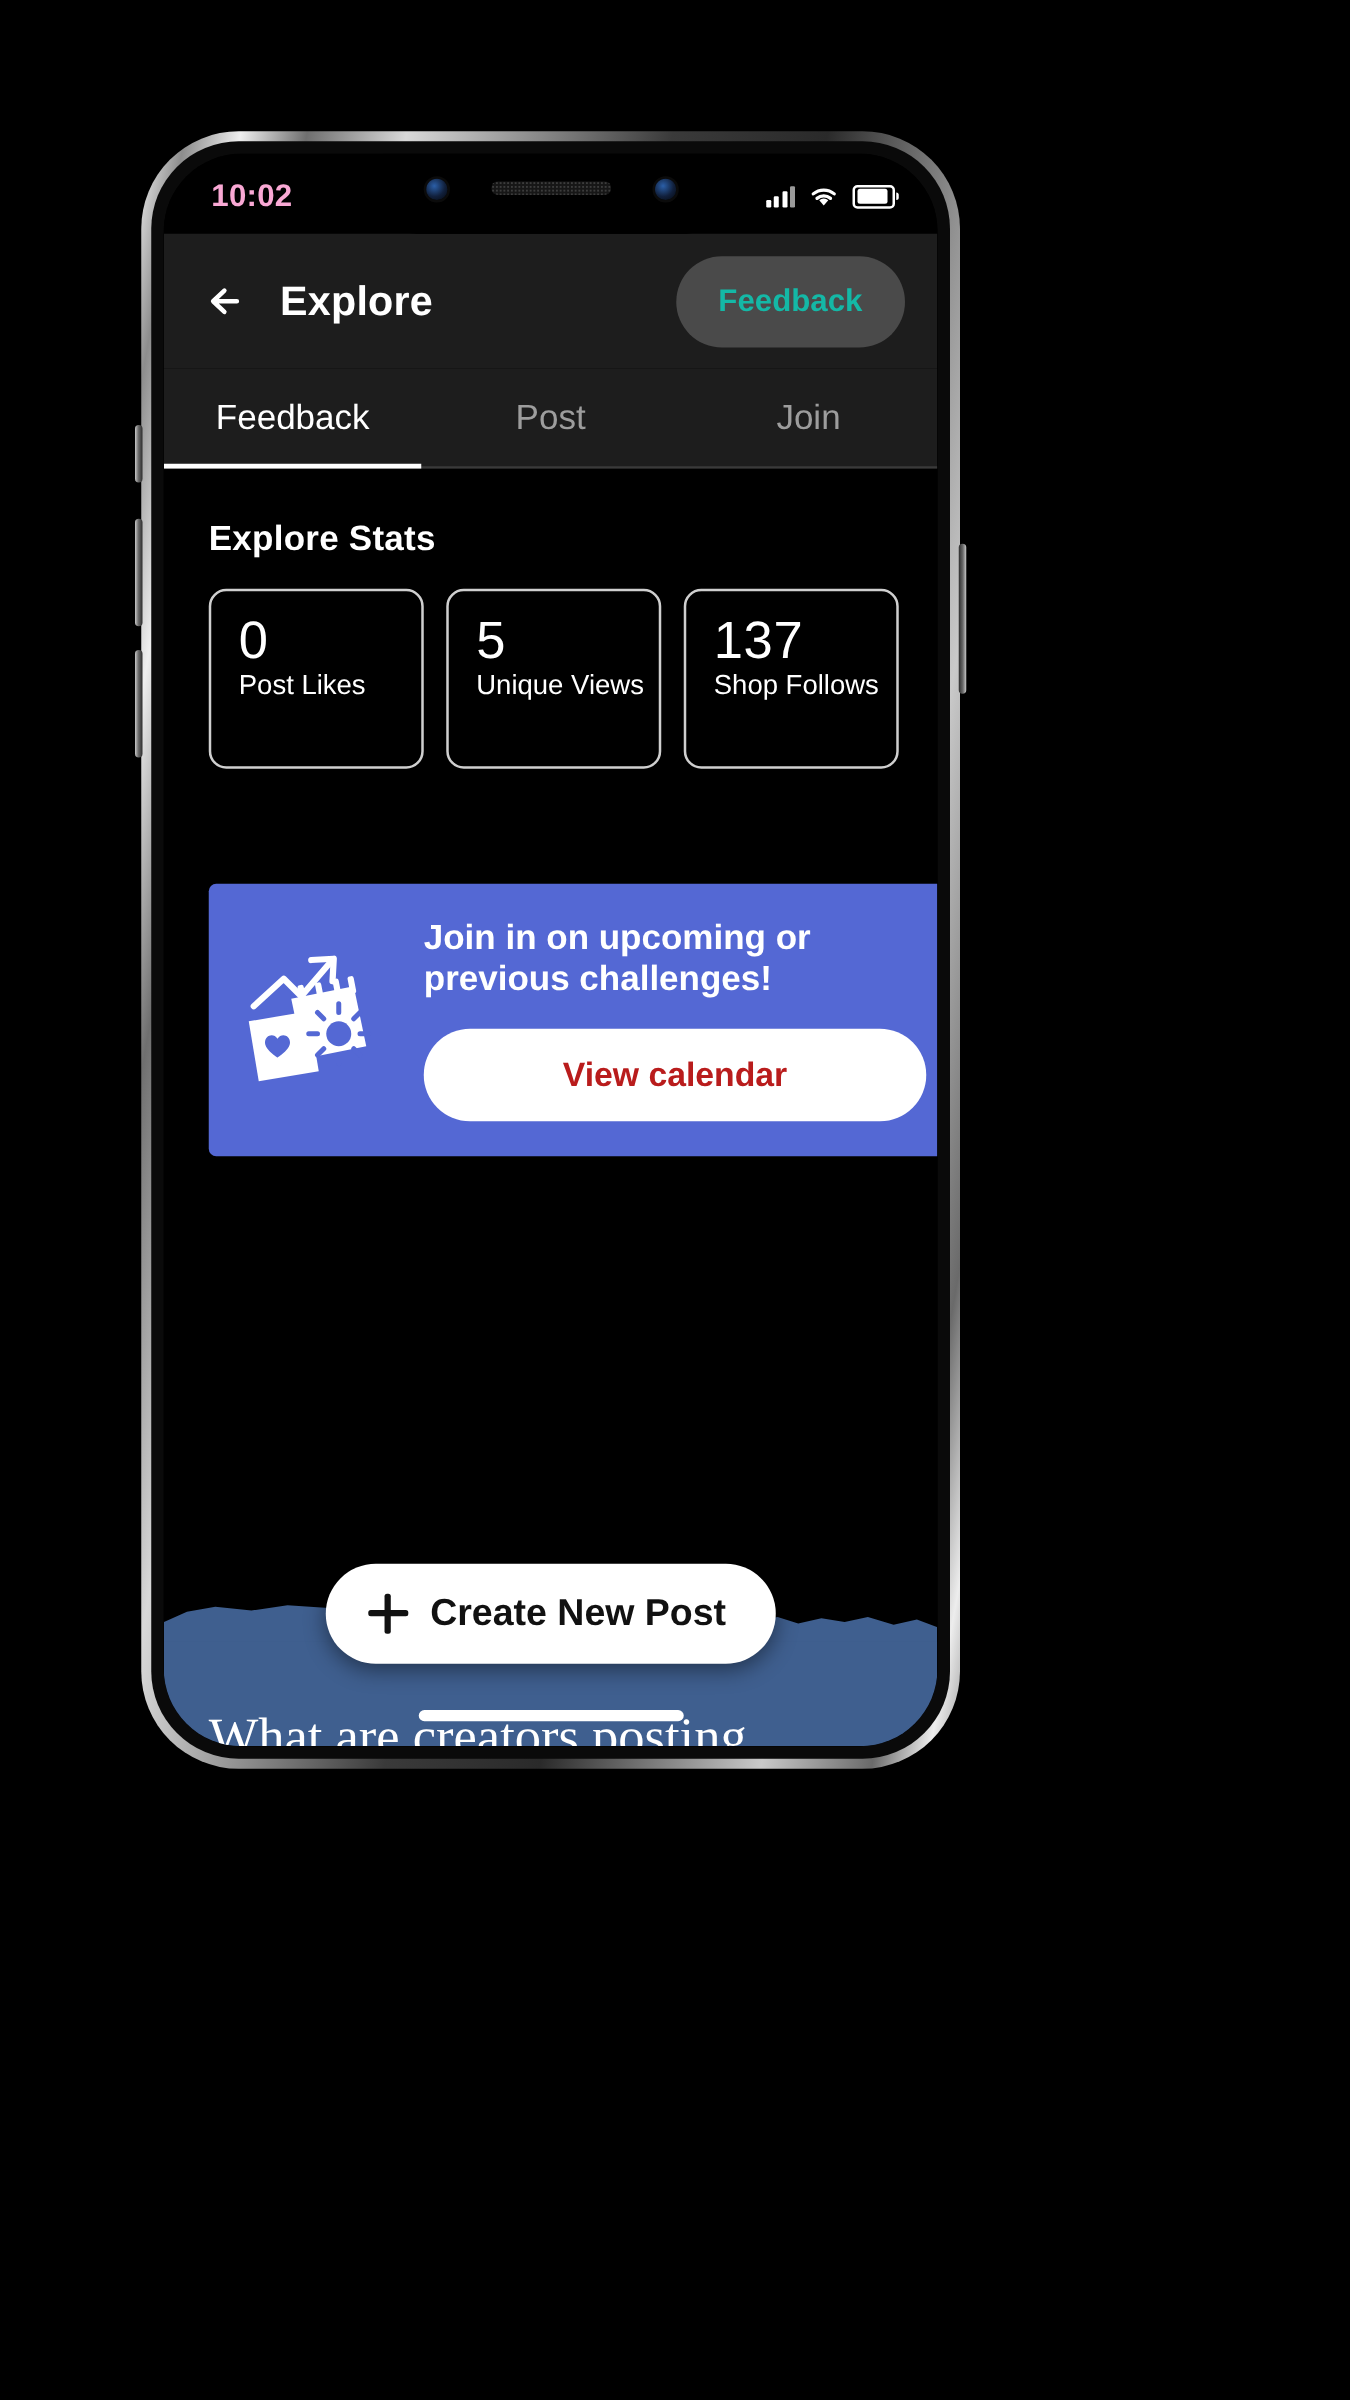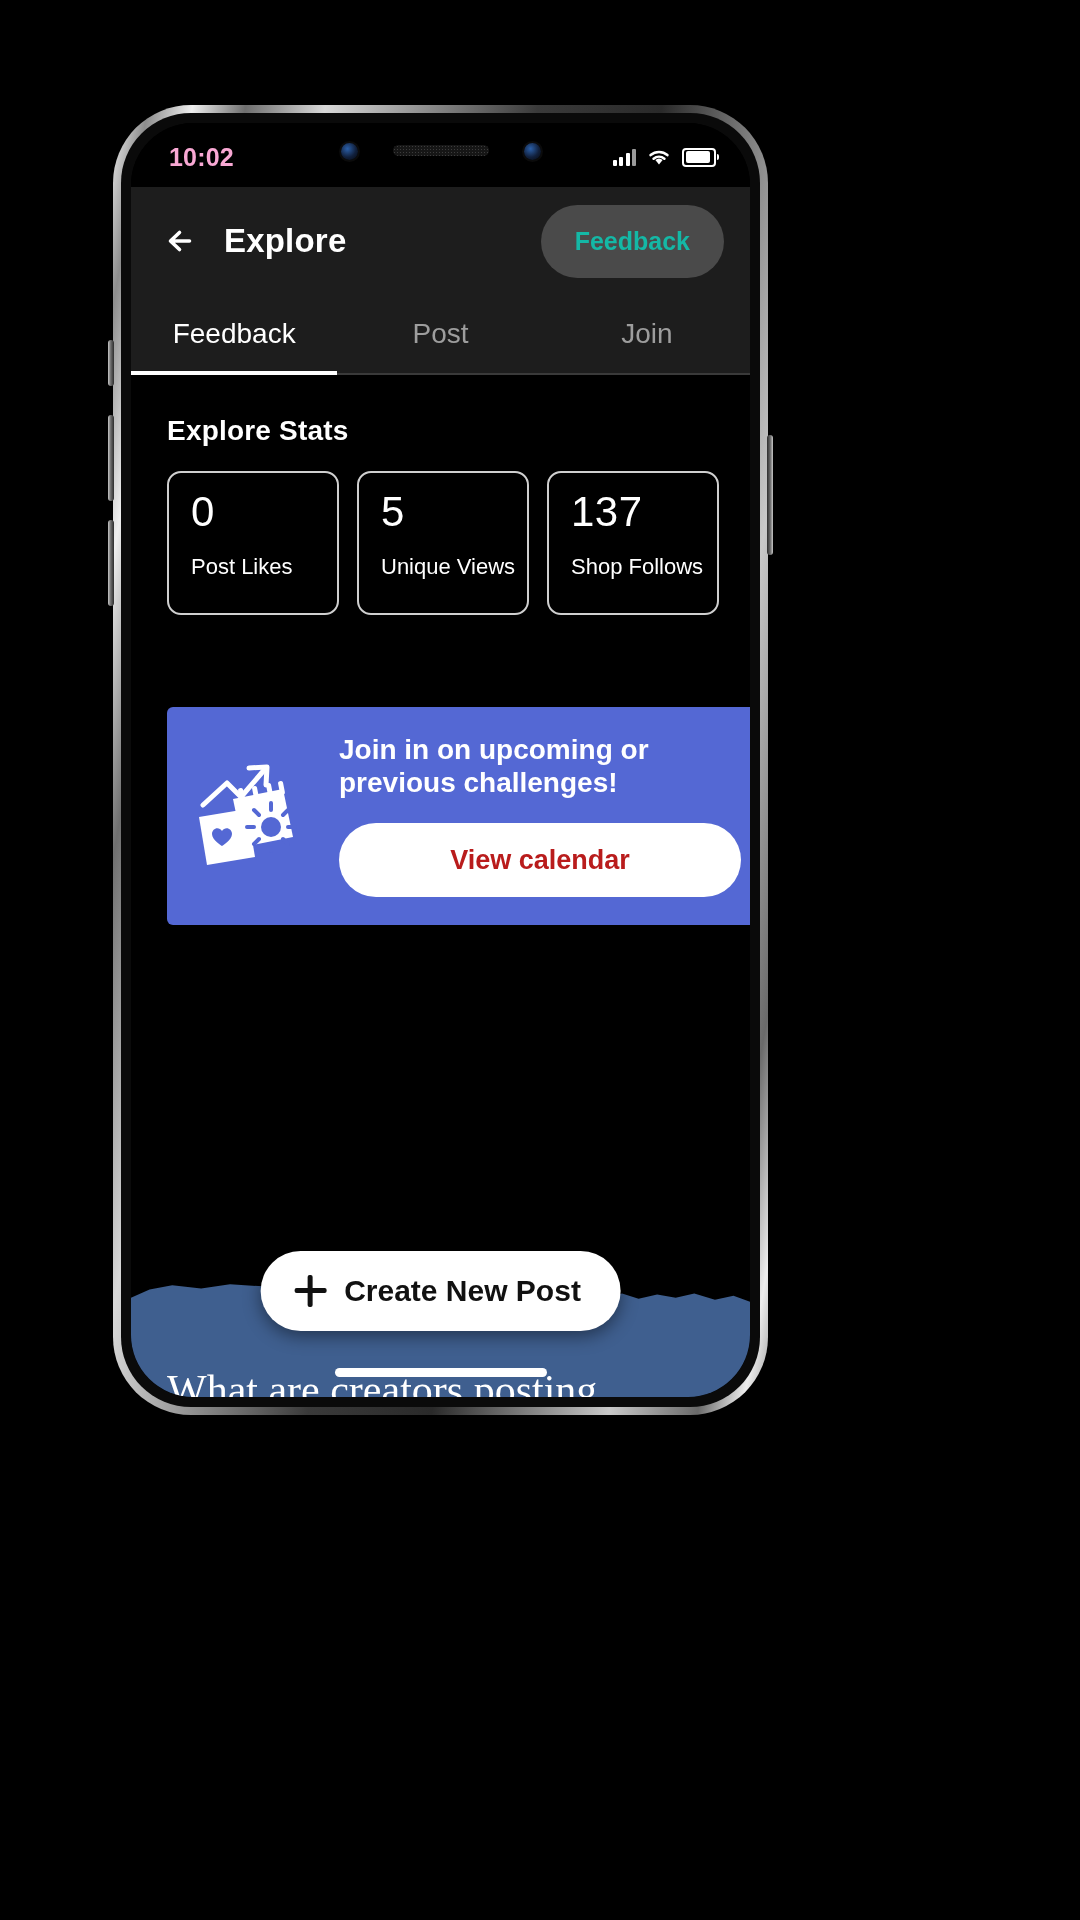--- a/index.html
+++ b/index.html
@@ -99,21 +99,21 @@
   .scroll{position:absolute;top:252px;left:0;right:0;bottom:0;background:#000;overflow:hidden;}
 
   .section-title{font-size:28px;font-weight:700;margin:40px 0 0 36px;letter-spacing:.2px;}
 
   .stats-row{display:flex;gap:18px;margin:24px 0 0 36px;}
   .stat-card{
     width:172px;height:144px;border:2px solid #cfcfcf;border-radius:14px;
     box-sizing:border-box;padding:18px 0 0 22px;
   }
   .stat-value{font-size:42px;font-weight:400;line-height:1;letter-spacing:.5px;}
-  .stat-label{font-size:22px;margin-top:21px;color:#fff;}
+  .stat-label{font-size:22px;margin-top:2px;color:#fff;}
 
   
   .promo{
     margin:92px 16px 0 36px;width:600px;border-radius:6px;
     display:flex;align-items:center;padding:26px 0 28px 0;box-sizing:border-box;
   }
   .promo-icon{flex:0 0 auto;width:172px;display:flex;align-items:center;justify-content:center;}
   .promo-body{flex:1;padding-right:26px;}
   .promo-text{font-size:28px;font-weight:700;line-height:1.18;color:#fff;}
   .promo-cta{

